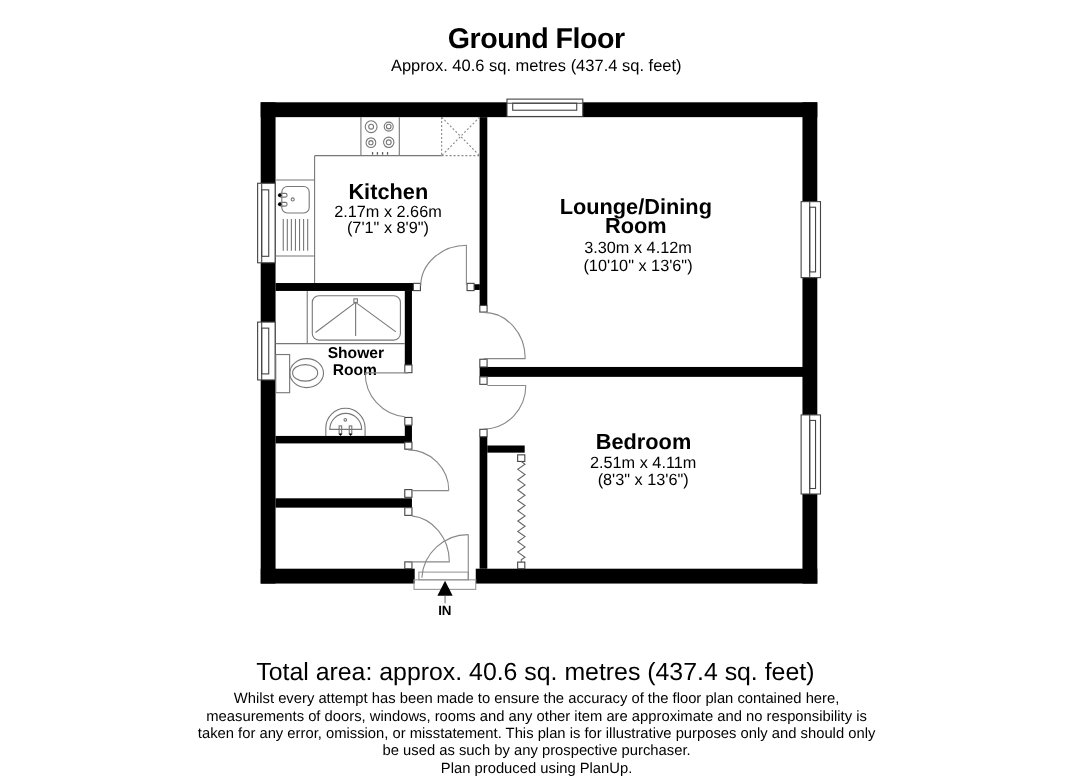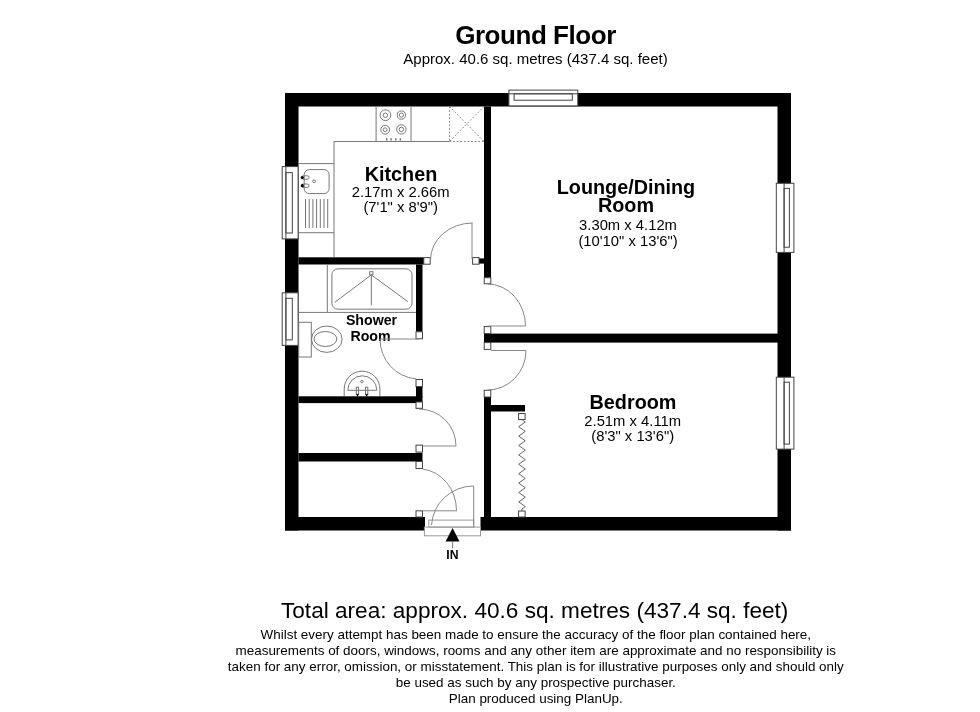--- a/index.html
+++ b/index.html
@@ -1,16 +1,16 @@
 <!DOCTYPE html>
 <html><head>
 <meta charset="utf-8">
 <style>
   html,body{margin:0;padding:0;background:#ffffff;}
-  .page{position:relative;width:872px;height:712px;font-family:"Liberation Sans", sans-serif;margin-left:48px;}
+  .page{position:relative;width:872px;height:712px;font-family:"Liberation Sans", sans-serif;}
   svg{position:absolute;left:0;top:0;}
   text{font-family:"Liberation Sans", sans-serif;fill:#000;}
 </style>
 </head>
 <body>
 <div class="page">
 <svg width="980" height="712" viewBox="0 0 980 712">
 
   <rect x="0" y="0" width="980" height="712" fill="#ffffff"></rect>
 

